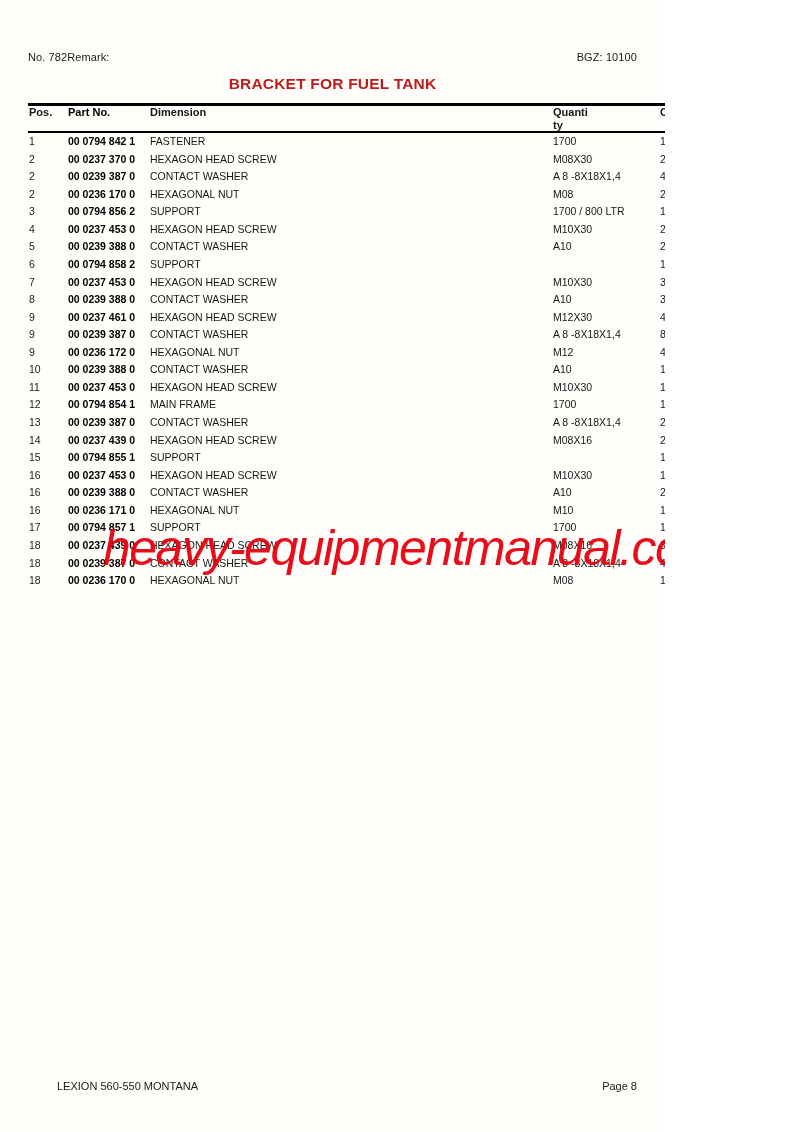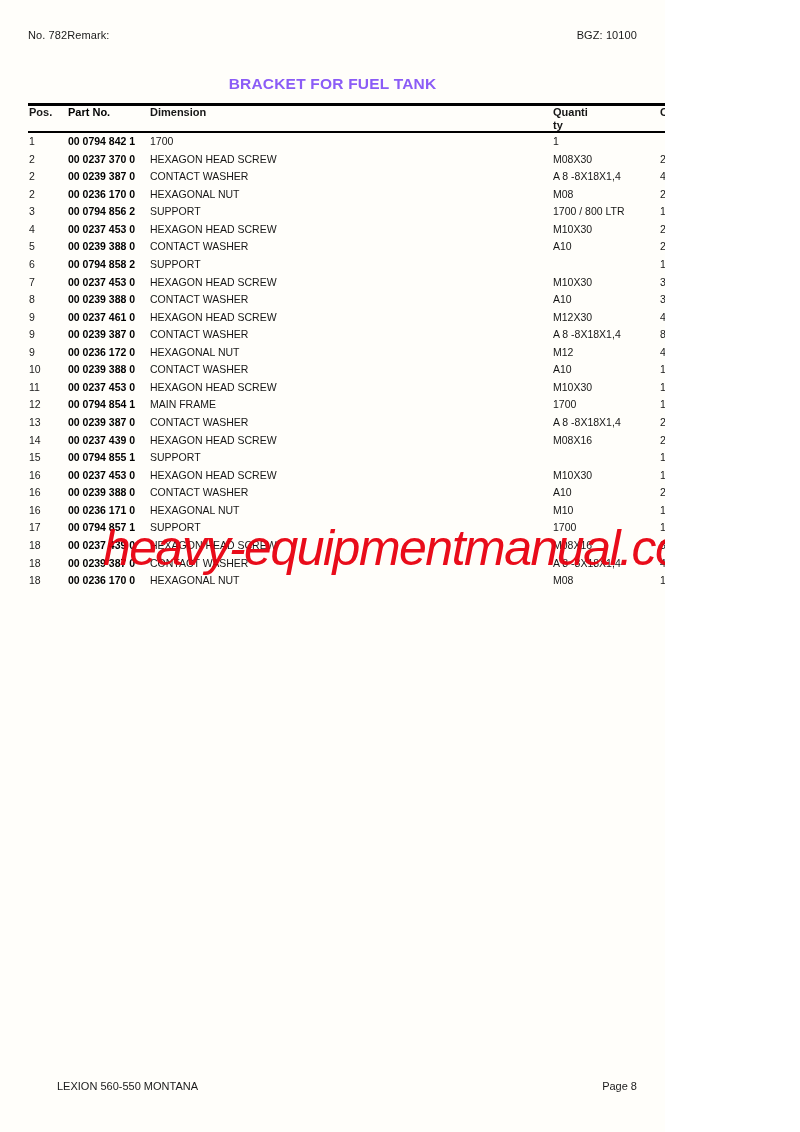--- a/index.html
+++ b/index.html
@@ -17,31 +17,31 @@
   .meta-row {
     position: absolute;
     top: 29px; left: 28px; right: 28px;
     display: flex;
     align-items: baseline;
     font-size: 11px;
     color: #1a1a1a;
     letter-spacing: 0.1px;
   }
   .meta-row .remark { }
-  .meta-row .bgz { margin-left: auto; }
+  .meta-row .bgz { margin-left: auto; margin-top: 22px; }
 
   
   .title {
     position: absolute;
     top: 75px; left: 0; right: 0;
     text-align: center;
     font-size: 15.5px;
     font-weight: 700;
     letter-spacing: 0.2px;
-    color: #8b5cf6;
+    color: #b91c1c;
   }
 
   
   .parts-table {
     position: absolute;
     top: 103px; left: 28px;
     width: 744px;
   }
   .thead {
     display: grid;
@@ -116,20 +116,21 @@
       <div class="c-part">Part No.</div>
       <div class="c-dim">Dimension</div>
       <div class="c-qty qty-h">Quanti
 ty</div>
       <div class="c-cond">Conditions</div>
     </div>
     <div class="tbody">
         <div class="trow">
       <div class="c-pos">1</div>
       <div class="c-part">00 0794 842 1</div>
+      <div class="c-desc">FASTENER</div>
       <div class="c-dim">1700</div>
       <div class="c-qty">1</div>
       <div class="c-cond"></div>
     </div>
         <div class="trow">
       <div class="c-pos">2</div>
       <div class="c-part">00 0237 370 0</div>
       <div class="c-desc">HEXAGON HEAD SCREW</div>
       <div class="c-dim">M08X30</div>
       <div class="c-qty">2</div>

